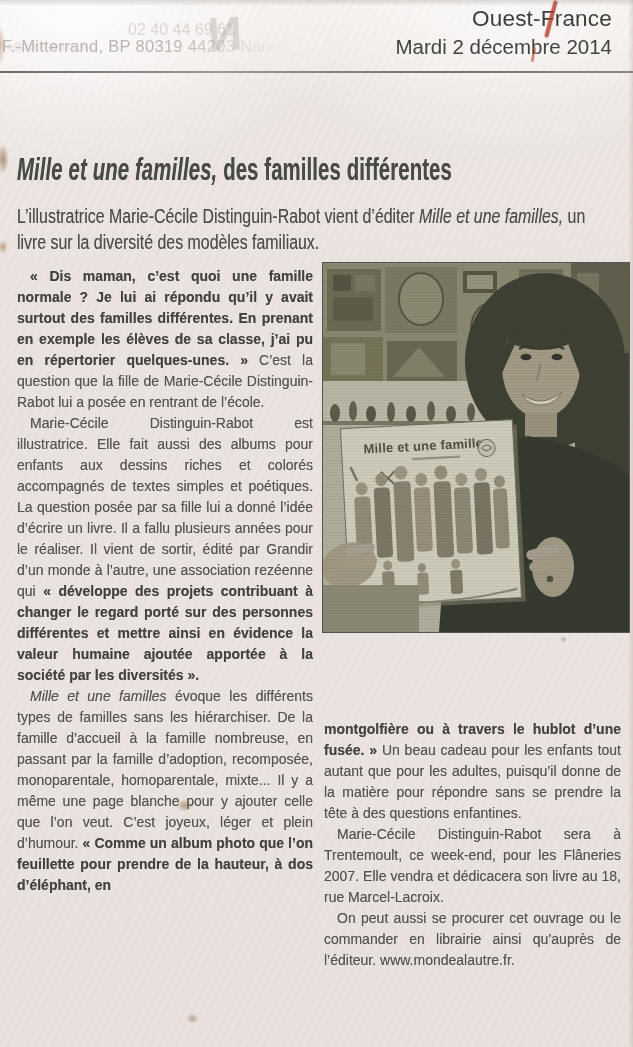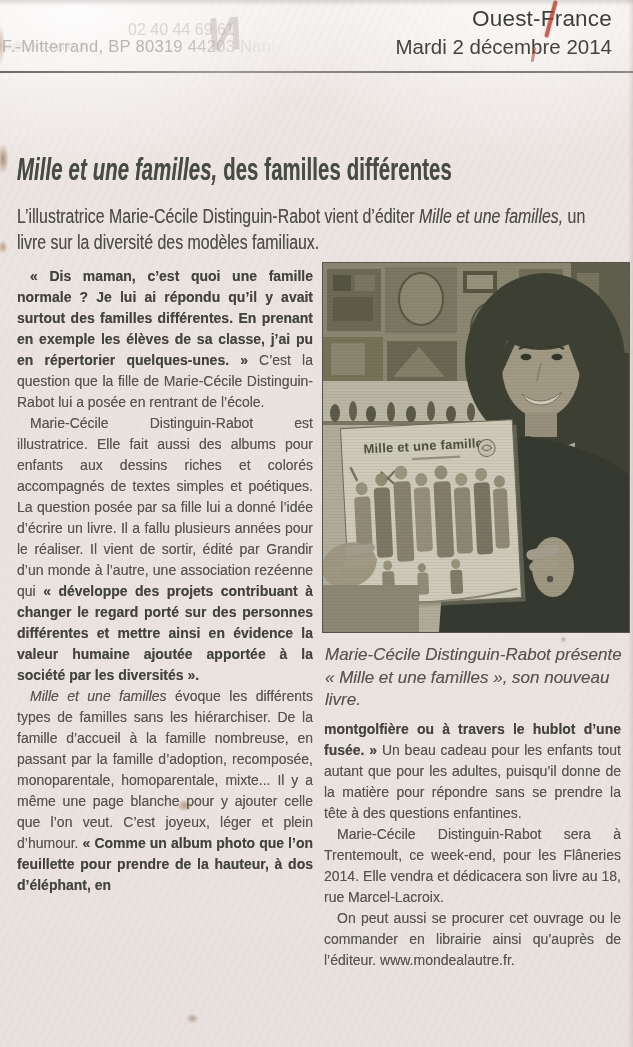--- a/index.html
+++ b/index.html
@@ -202,25 +202,24 @@
       <g>
         <ellipse cx="230" cy="304" rx="21" ry="30" fill="#a59c88"></ellipse>
         <rect x="203" y="284" width="34" height="10" rx="5" fill="#aba294" transform="rotate(-14 220 289)"></rect>
         <rect x="206" y="298" width="30" height="9" rx="4.5" fill="#a89f8b" transform="rotate(-8 221 302)"></rect>
         <circle cx="227" cy="316" r="3.2" fill="#4c4c40"></circle>
       </g>
     </svg>
     <div class="halftone"></div>
   </figure>
 
-  <figcaption class="caption">Marie-Cécile Distinguin-Rabot présente « Mille et une familles », son nouveau livre.</figcaption>
 
   <div class="col col-right">
       <p class="para"><span class="run bold">montgolfière ou à travers le hublot d’une fusée. » </span><span class="run normal">Un beau cadeau pour les enfants tout autant que pour les adultes, puisqu’il donne de la matière pour répondre sans se prendre la tête à des questions enfantines.</span></p>
-      <p class="para indent"><span class="run normal">Marie-Cécile Distinguin-Rabot sera à Trentemoult, ce week-end, pour les Flâneries 2014. Elle vendra et dédicacera son livre au 18, rue Marcel-Lacroix.</span></p>
+      <p class="para indent"><span class="run normal">Marie-Cécile Distinguin-Rabot sera à Trentemoult, ce week-end, pour les Flâneries 2007. Elle vendra et dédicacera son livre au 18, rue Marcel-Lacroix.</span></p>
       <p class="para indent"><span class="run normal">On peut aussi se procurer cet ouvrage ou le commander en librairie ainsi qu’auprès de l’éditeur. www.mondealautre.fr.</span></p>
     </div>
 
   <div class="stain s1"></div>
   <div class="stain s2"></div>
   <div class="stain s3"></div>
   <div class="stain s4"></div>
   <div class="stain s5"></div>
   <div class="stain s6"></div>
   <div class="stain s7"></div>

